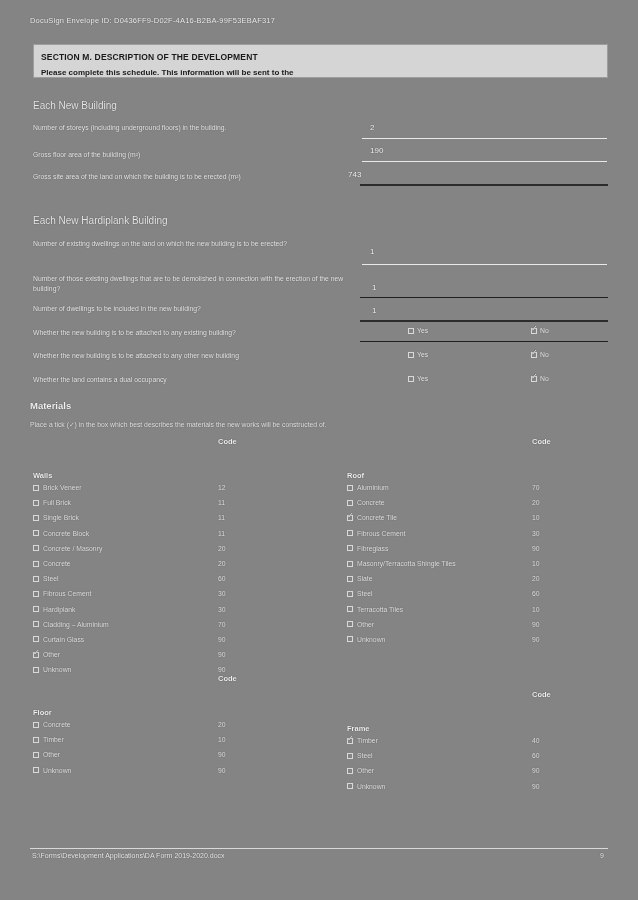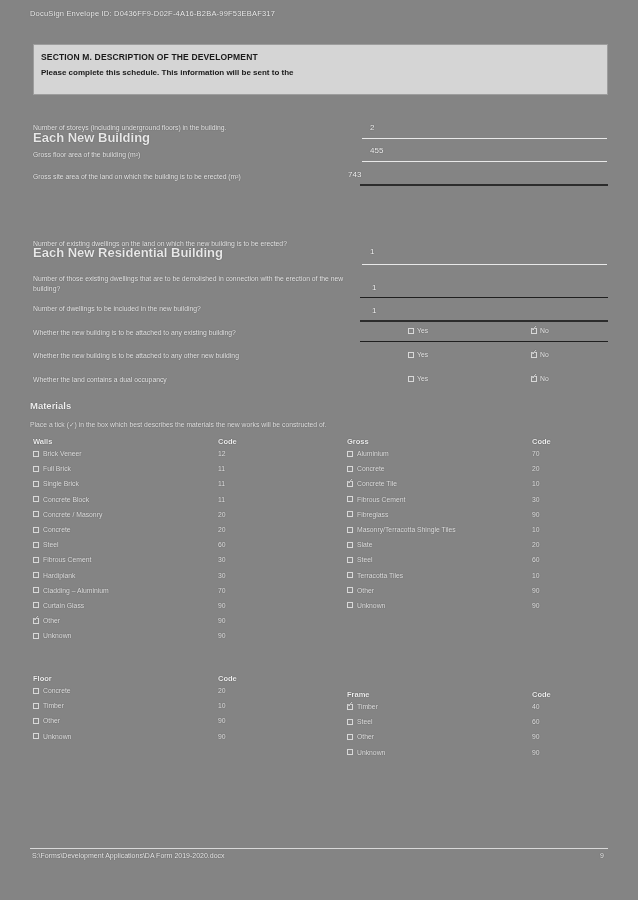--- a/index.html
+++ b/index.html
@@ -9,47 +9,46 @@
     background:#848484;
     font-family:"Liberation Sans", sans-serif;
     color:#111;
     overflow:hidden;
     position:relative;
   }
   .page { position:absolute; inset:0; }
 
   
   .envelope-id {
-    position:absolute; left:30px; top:9px;
+    position:absolute; left:30px; top:16px;
     font-size:7.5px; letter-spacing:.2px;
     color:#f2f2f2;
     text-shadow:0 0 1px rgba(0,0,0,.55);
     white-space:nowrap;
   }
 
   
   .section-box {
-    position:absolute; left:33px; top:44px; width:575px; height:51px;
+    position:absolute; left:33px; top:44px; width:575px; height:34px;
     background:#d5d5d5;
     border:1px solid #9d9d9d;
     padding:7px 0 0 7px;
   }
   .section-box .title {
     font-size:8.5px; font-weight:bold; letter-spacing:.15px; color:#1a1a1a;
   }
   .section-box .sub {
     margin-top:6px; font-size:8px; font-weight:bold; line-height:1.32; color:#1a1a1a;
   }
 
   
   .grp-title {
-    position:absolute; font-size:13px; font-weight:bold;
+    position:absolute; font-size:10px; font-weight:normal;
     color:#e8e8e8; text-shadow:0 0 1px rgba(0,0,0,.6);
     white-space:nowrap;
-    margin-top:30px;
   }
   .q {
     position:absolute; font-size:6.8px; line-height:1.45;
     color:#ededed; text-shadow:0 0 1px rgba(0,0,0,.55);
   }
   .ans {
     position:absolute; font-size:8px; color:#f6f6f6;
     text-shadow:0 0 1px rgba(0,0,0,.6);
   }
   .rule { position:absolute; height:1px; background:#e9e9e9; }
@@ -83,21 +82,21 @@
   .materials-note {
     position:absolute; left:30px; top:421px;
     font-size:6.8px; color:#e6e6e6; text-shadow:0 0 1px rgba(0,0,0,.5);
   }
   .col { position:absolute; }
   .col-head {
     font-size:7.5px; font-weight:bold; color:#f0f0f0;
     text-shadow:0 0 1px rgba(0,0,0,.6);
     display:flex;
   }
-  .col-head .lbl { width:185px; }
+  .col-head .lbl { width:185px;margin-top:34px; }
   .mat-row {
     display:flex; align-items:center;
     font-size:6.8px; color:#e4e4e4;
     text-shadow:0 0 1px rgba(0,0,0,.5);
     height:15.2px;
   }
   .mat-row .lbl { width:185px; display:flex; align-items:center; gap:4px; }
   .mat-row .code { width:40px; }
 
   
@@ -126,28 +125,28 @@
     </div>
   </div>
 
   <div class="grp-title" style="left:33px; top:100px;">Each New Building</div>
 
   <div class="q" style="left:33px; top:123px; width:300px;">Number of storeys (including underground floors) in the building.</div>
   <div class="ans" style="left:370px; top:123px;">2</div>
   <div class="rule" style="left:362px; top:138px; width:245px;"></div>
 
   <div class="q" style="left:33px; top:150px; width:300px;">Gross floor area of the building (m²)</div>
-  <div class="ans" style="left:370px; top:146px;">455</div>
+  <div class="ans" style="left:370px; top:146px;">190</div>
   <div class="rule" style="left:362px; top:161px; width:245px;"></div>
 
   <div class="q" style="left:33px; top:172px; width:320px;">Gross site area of the land on which the building is to be erected (m²)</div>
   <div class="ans" style="left:348px; top:170px;">743</div>
   <div class="rule dark" style="left:360px; top:184px; width:248px;"></div>
 
-  <div class="grp-title" style="left:33px; top:215px;">Each New Residential Building</div>
+  <div class="grp-title" style="left:33px; top:215px;">Each New Hardiplank Building</div>
 
   <div class="q" style="left:33px; top:239px; width:320px;">
     <span>Number of existing dwellings on the land on which the new building is to be</span>
     <span>erected?</span>
   </div>
   <div class="ans" style="left:370px; top:247px;">1</div>
   <div class="rule" style="left:362px; top:264px; width:245px;"></div>
 
   <div class="q" style="left:33px; top:274px; width:325px;">
     <span>Number of those existing dwellings that are to be demolished in connection with</span>
@@ -289,21 +288,21 @@
             <span class="cb"></span>
             <span>Unknown</span>
           </span>
           <span class="code">90</span>
         </div>
       </div>
   </div>
 
   <div class="col" style="left:347px; top:437px;">
     <div class="col-head">
-      <span class="lbl">Gross</span>
+      <span class="lbl">Roof</span>
       <span>Code</span>
     </div>
     <div>
         <div class="mat-row">
           <span class="lbl">
             <span class="cb"></span>
             <span>Aluminium</span>
           </span>
           <span class="code">70</span>
         </div>

